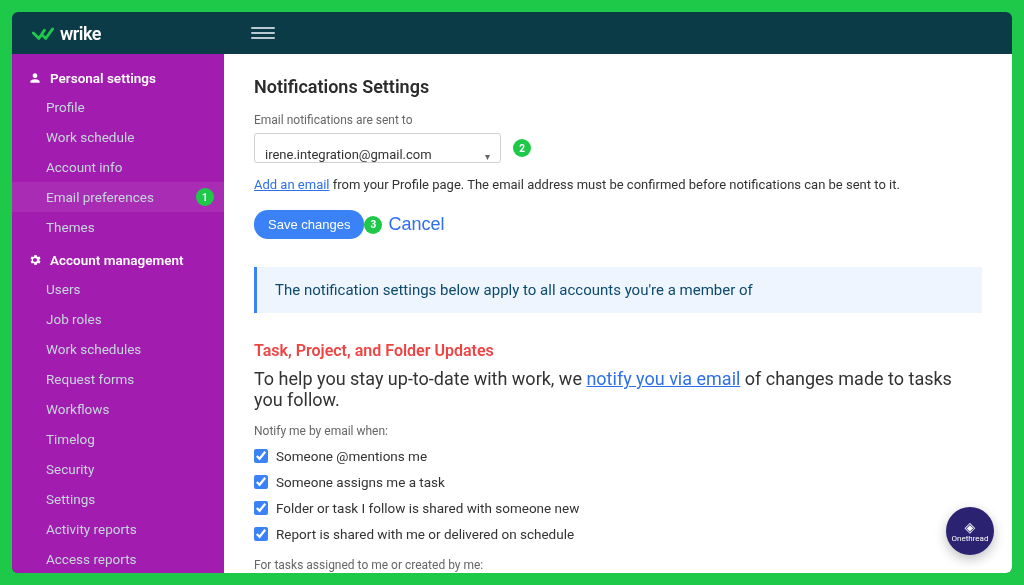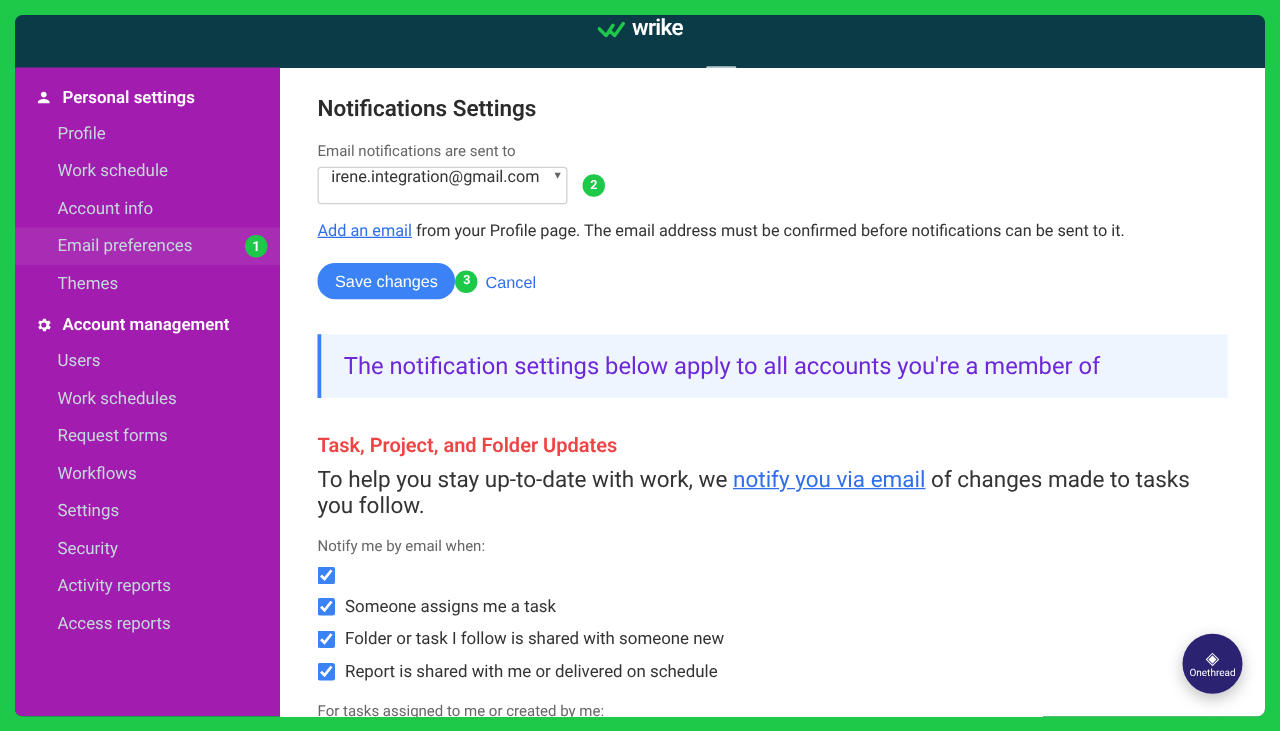--- a/index.html
+++ b/index.html
@@ -19,21 +19,20 @@
       display: flex;
       flex-direction: column;
       overflow: hidden;
     }
     .topbar {
       height: 42px;
       display: flex;
       align-items: center;
       padding: 0 20px;
       gap: 20px;
-      flex-direction: column;
     }
     .logo {
       display: flex;
       align-items: center;
       gap: 6px;
       color: #fff;
       font-weight: 600;
       font-size: 18px;
       letter-spacing: -0.5px;
     }
@@ -113,27 +112,27 @@
       color: #666;
       margin-bottom: 6px;
     }
     .select-row {
       display: flex;
       align-items: center;
       gap: 12px;
       margin-bottom: 14px;
     }
     .select-box {
-      width: 200px;
+      width: 247px;
       height: 30px;
       border: 1px solid #d0d0d0;
       border-radius: 3px;
       padding: 0 10px;
       display: flex;
-      align-items: flex-start;
+      align-items: flex-end;
       justify-content: space-between;
       font-size: 13px;
       color: #333;
       cursor: pointer;
       gap: 12px;
     }
     .chevron { font-size: 10px; color: #666; }
     .annot {
       width: 18px;
       height: 18px;
@@ -159,31 +158,31 @@
       border: none;
       padding: 7px 14px;
       font-size: 13px;
       border-radius: 14px;
       cursor: pointer;
     }
     .btn-link {
       background: none;
       border: none;
       color: #2f6fed;
-      font-size: 13px;
+      font-size: 18px;
       cursor: pointer;
     }
     .annot-overlay { position: relative; }
     .annot-overlay .annot { position: absolute; left: -10px; top: 50%; transform: translateY(-50%); }
     .info-banner {
       border-left: 3px solid #3b82f6;
       background: #eef5ff;
       padding: 14px 18px;
-      font-size: 19px;
-      color: #6d28d9;
+      font-size: 15px;
+      color: #0c4a6e;
       margin-bottom: 28px;
     }
     .content h2 {
       font-size: 16px;
       font-weight: 600;
       color: #ef4444;
       margin-bottom: 8px;
     }
     .section-blurb {
       font-size: 18px;
@@ -266,25 +265,27 @@
       </div>
       <div class="nav-item"><span>Themes</span></div>
 
       <div class="nav-section-header" style="margin-top:2px;">
         <svg viewBox="0 0 24 24">
             <path d="M19.4 13l.1-1-.1-1 2.1-1.6-2-3.5-2.5 1a7 7 0 0 0-1.7-1l-.4-2.6h-4l-.4 2.6a7 7 0 0 0-1.7 1l-2.5-1-2 3.5L6.5 11l-.1 1 .1 1-2.1 1.6 2 3.5 2.5-1a7 7 0 0 0 1.7 1l.4 2.6h4l.4-2.6a7 7 0 0 0 1.7-1l2.5 1 2-3.5L19.4 13zM12 15.5A3.5 3.5 0 1 1 12 8.5a3.5 3.5 0 0 1 0 7z"></path>
           </svg>
         <span>Account management</span>
       </div>
       <div class="nav-item"><span>Users</span></div>
+      <div class="nav-item"><span>Job roles</span></div>
       <div class="nav-item"><span>Work schedules</span></div>
       <div class="nav-item"><span>Request forms</span></div>
       <div class="nav-item"><span>Workflows</span></div>
+      <div class="nav-item"><span>Timelog</span></div>
+      <div class="nav-item"><span>Security</span></div>
       <div class="nav-item"><span>Settings</span></div>
-      <div class="nav-item"><span>Security</span></div>
       <div class="nav-item"><span>Activity reports</span></div>
       <div class="nav-item"><span>Access reports</span></div>
 
     </div>
 
     <div class="content">
 
       <h1>Notifications Settings</h1>
 
       <div class="field-label">Email notifications are sent to</div>
@@ -313,20 +314,21 @@
       <h2>Task, Project, and Folder Updates</h2>
 
       <div class="section-blurb">
         <span>To help you stay up-to-date with work, we </span><a>notify you via email</a><span> of changes made to tasks you follow.</span>
       </div>
 
       <div class="sub-label">Notify me by email when:</div>
 
       <label class="check-item">
         <input type="checkbox" checked="" style="">
+        <span>Someone @mentions me</span>
       </label>
       <label class="check-item">
         <input type="checkbox" checked="" style="">
         <span>Someone assigns me a task</span>
       </label>
       <label class="check-item">
         <input type="checkbox" checked="" style="">
         <span>Folder or task I follow is shared with someone new</span>
       </label>
       <label class="check-item">

